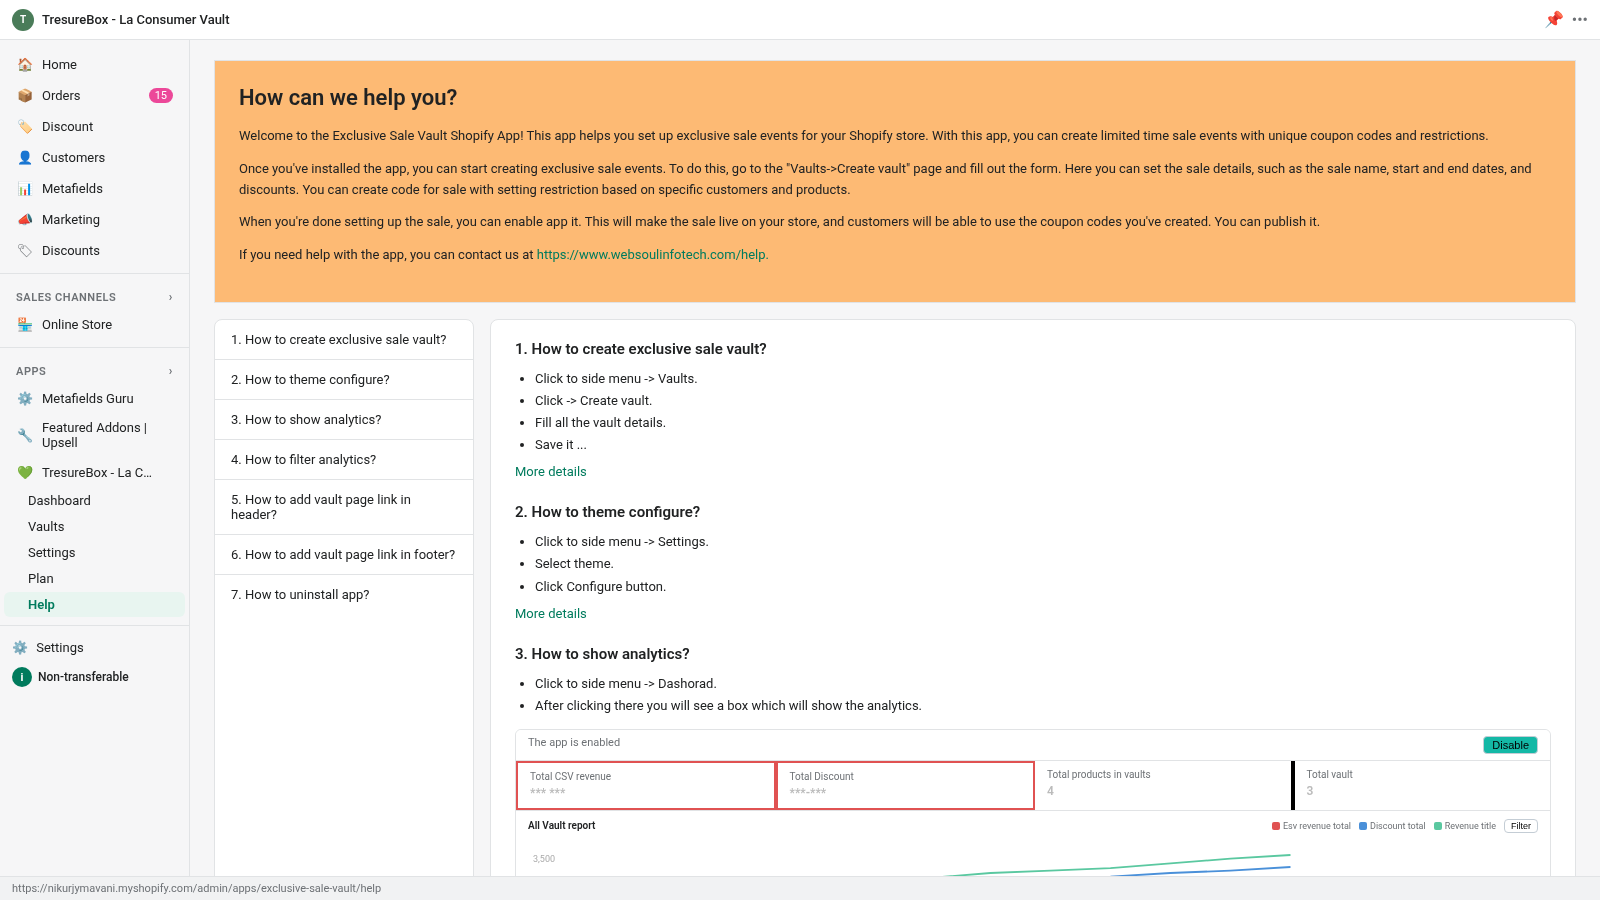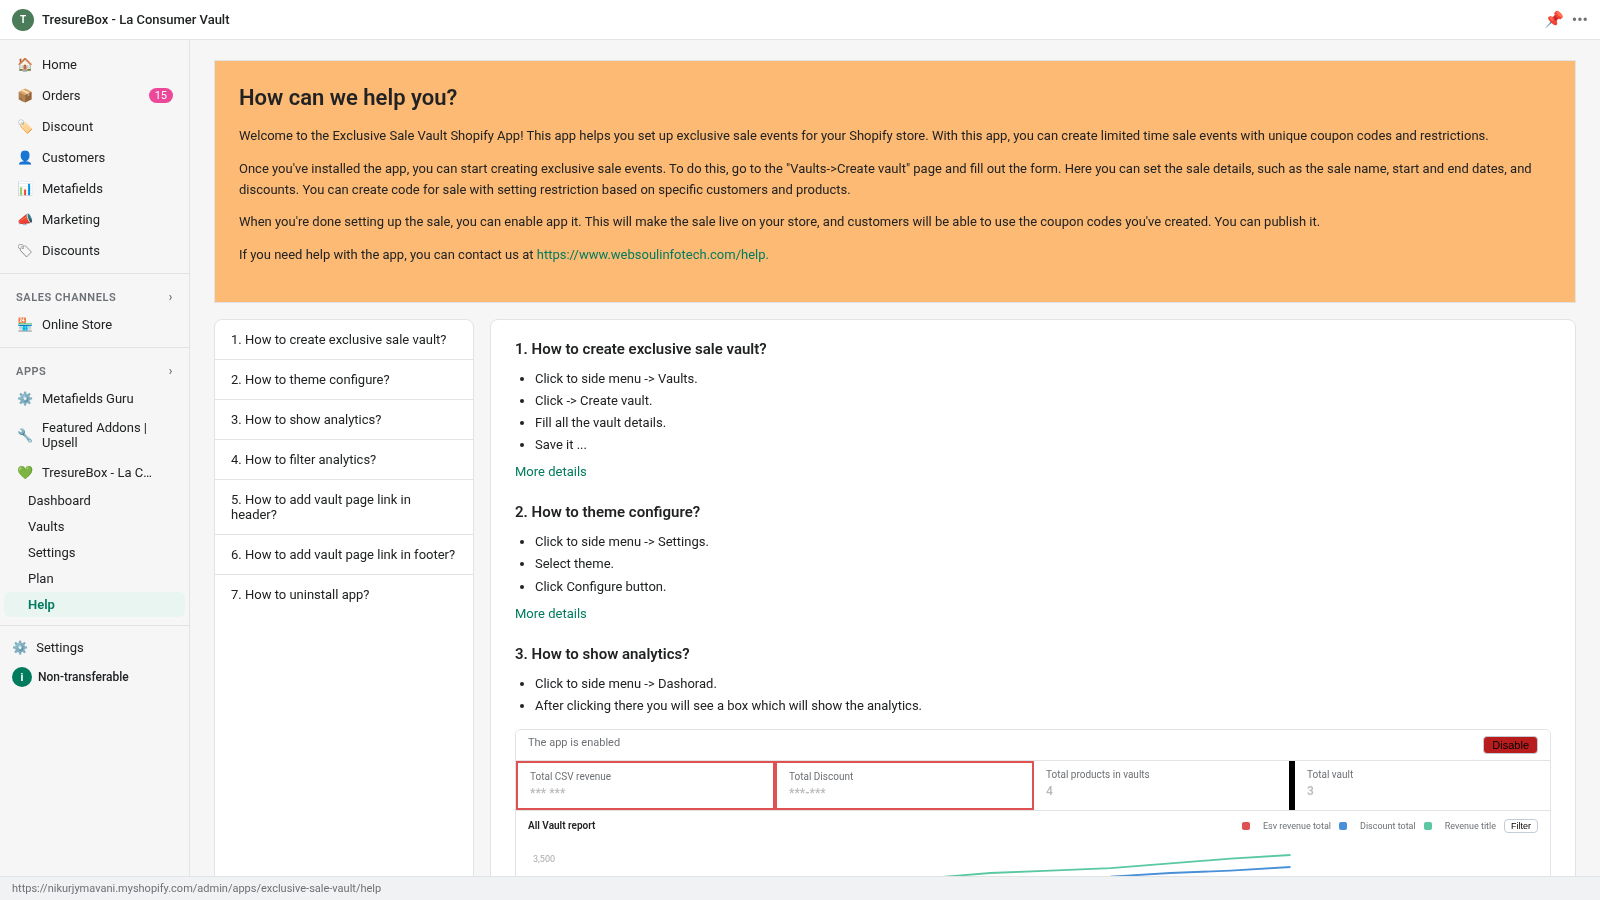--- a/index.html
+++ b/index.html
@@ -154,35 +154,35 @@
       background: #fff;
       border-bottom: 1px solid #e1e3e5;
       padding: 6px 12px;
       display: flex;
       align-items: flex-start;
       justify-content: space-between;
       font-size: 11px;
       color: #6d7175;
     }
     .screenshot-header button {
-      background: #b91c1c;
+      background: #14b8a6;
       border: 1px solid #c4cdd5;
       border-radius: 4px;
       padding: 2px 8px;
       font-size: 11px;
       cursor: pointer;
     }
     .screenshot-metrics {
       display: flex;
       border-bottom: 1px solid #e1e3e5;
     }
     .metric-card {
       flex: 1;
       padding: 8px 12px;
-      border-right: 6px solid #000000;
+      border-right: 4px solid #000000;
       background: #fff;
     }
     .metric-card.highlighted {
       border: 2px solid #e05252;
     }
     .metric-card:last-child { border-right: none; }
     .metric-label { font-size: 10px; color: #6d7175; margin-bottom: 4px; }
     .metric-value { font-size: 12px; font-weight: 600; color: #bbb; }
 
     .chart-area {
@@ -192,21 +192,21 @@
       height: 80px;
     }
     .chart-title-row {
       display: flex;
       align-items: center;
       justify-content: space-between;
       margin-bottom: 4px;
     }
     .chart-title { font-size: 10px; font-weight: 600; color: #202223; }
     .chart-legend { display: flex; gap: 8px; align-items: center; }
-    .legend-item { display: flex; align-items: center; gap: 13px; font-size: 9px; color: #6d7175; }
+    .legend-item { display: flex; align-items: center; gap: 3px; font-size: 9px; color: #6d7175; }
     .legend-dot { width: 8px; height: 8px; border-radius: 2px; }
     .chart-filter-btn {
       background: #fff;
       border: 1px solid #c4cdd5;
       border-radius: 4px;
       padding: 1px 6px;
       font-size: 9px;
       cursor: pointer;
     }
     .chart-svg { width: 100%; height: 48px; }

